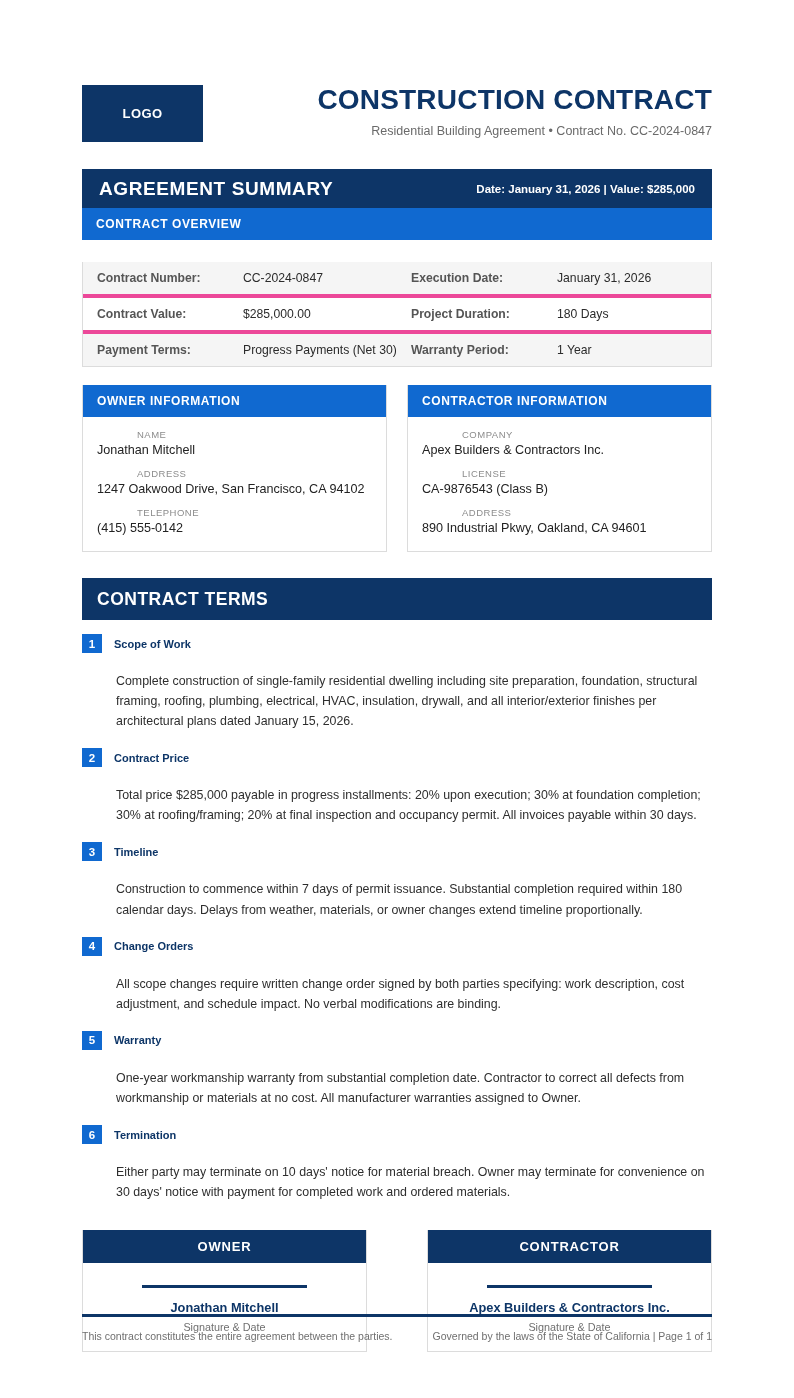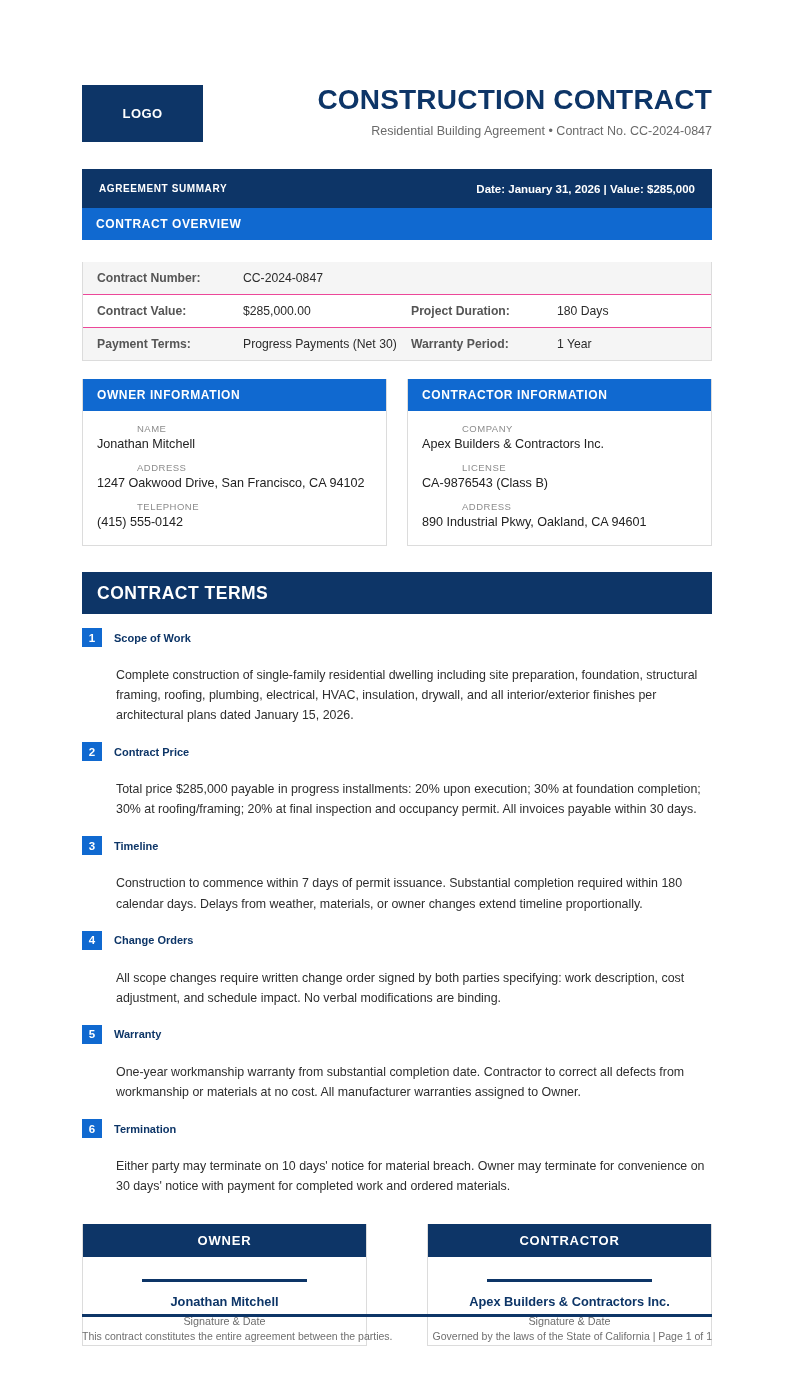--- a/index.html
+++ b/index.html
@@ -66,21 +66,21 @@
     background: #0d3567;
     color: #ffffff;
     height: 39px;
     display: flex;
     align-items: center;
     justify-content: space-between;
     padding: 0 17px;
     box-sizing: border-box;
   }
   .summary-label {
-    font-size: 10px;
+    font-size: 19px;
     font-weight: bold;
     letter-spacing: 0.6px;
   }
   .summary-meta {
     font-size: 11.5px;
     font-weight: bold;
   }
 
   
   .overview {
@@ -92,21 +92,21 @@
     background: #1069d0;
     color: #ffffff;
     font-size: 12px;
     font-weight: bold;
     letter-spacing: 0.6px;
     padding: 9px 14px;
     box-sizing: border-box;
   }
   .ov-row {
     display: flex;
-    border-top: 1px solid #ec4899;
+    border-top: 4px solid #ec4899;
   }
   .ov-row:first-of-type { border-top: none; }
   .ov-row.shade { background: #f5f5f5; }
   .ov-row.plain { background: #ffffff; }
   .ov-cell {
     display: flex;
     align-items: center;
     padding: 9px 0;
     box-sizing: border-box;
     font-size: 12.2px;
@@ -282,20 +282,24 @@
 
   <div>
     <div class="section-head-blue">CONTRACT OVERVIEW</div>
     <div class="overview">
 
       <div class="ov-row shade">
         <div class="ov-half">
           <div class="ov-cell ov-k">Contract Number:</div>
           <div class="ov-cell ov-v">CC-2024-0847</div>
         </div>
+        <div class="ov-half">
+          <div class="ov-cell ov-k">Execution Date:</div>
+          <div class="ov-cell ov-v">January 31, 2026</div>
+        </div>
       </div>
 
       <div class="ov-row plain">
         <div class="ov-half">
           <div class="ov-cell ov-k">Contract Value:</div>
           <div class="ov-cell ov-v">$285,000.00</div>
         </div>
         <div class="ov-half">
           <div class="ov-cell ov-k">Project Duration:</div>
           <div class="ov-cell ov-v">180 Days</div>

